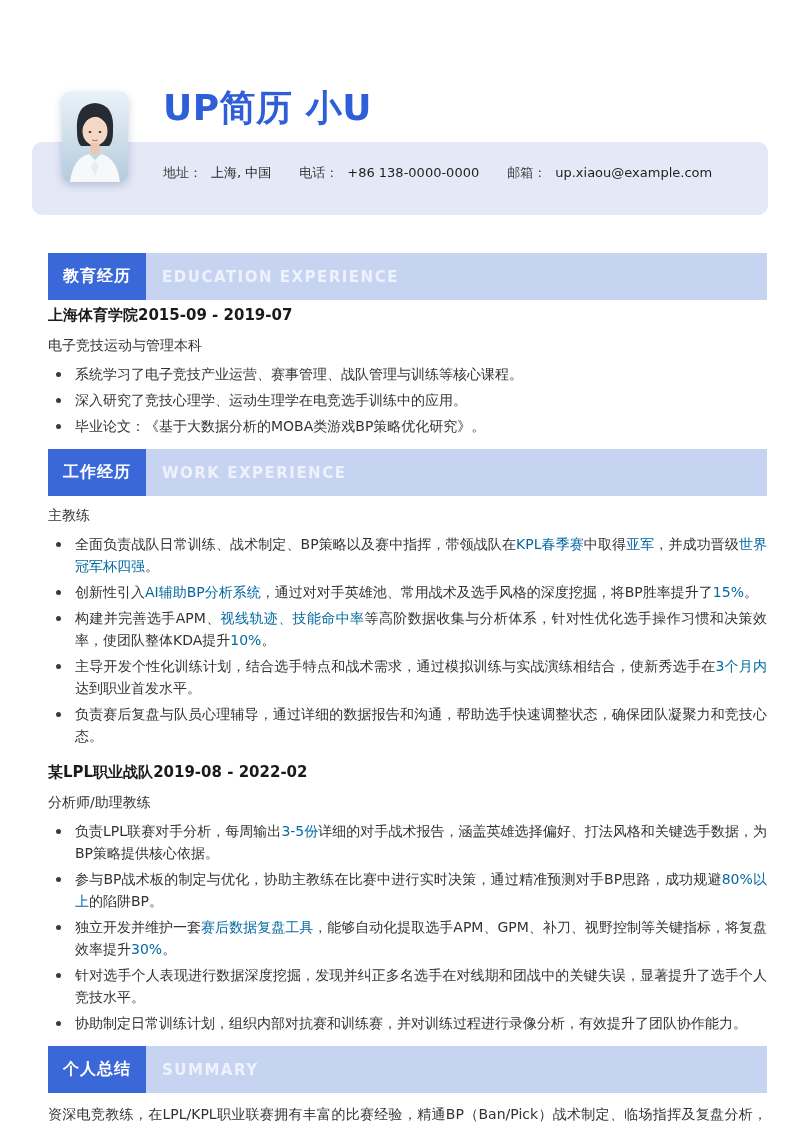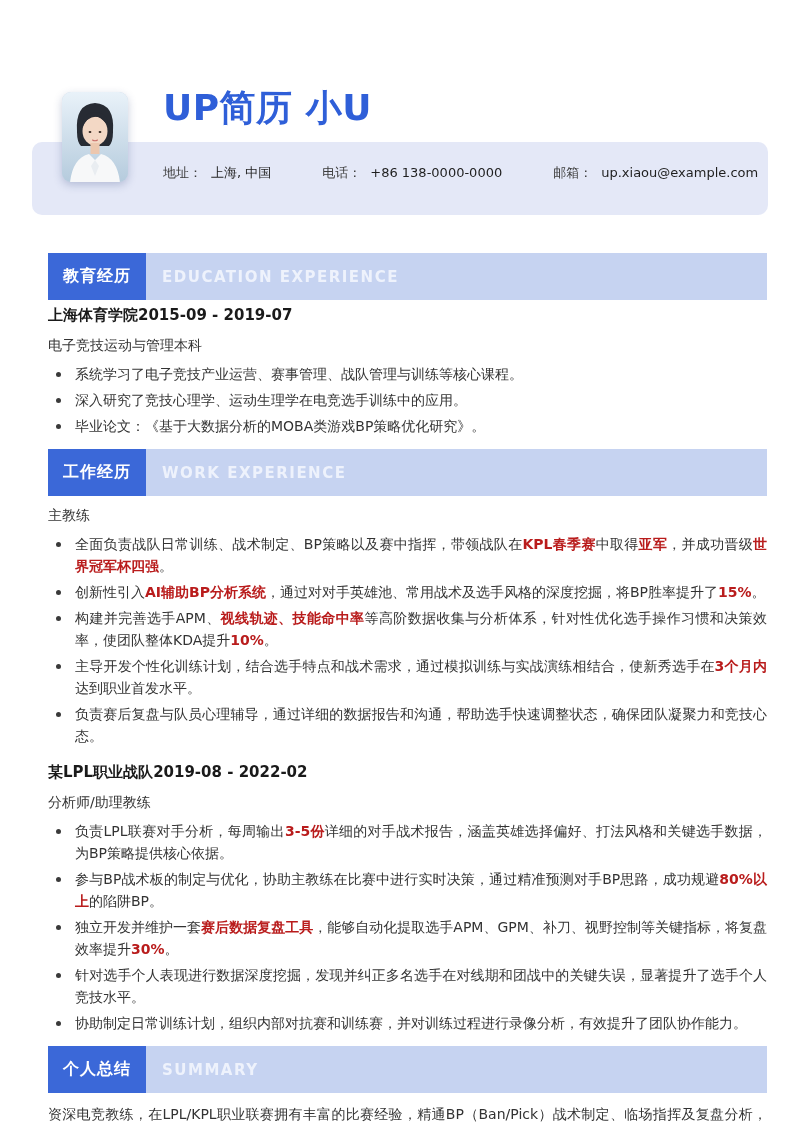--- a/index.html
+++ b/index.html
@@ -21,21 +21,21 @@
   
   .header{position:relative;height:215px;}
   .band{position:absolute;left:32px;top:142px;width:736px;height:73px;
         background:var(--band);border-radius:10px;}
   .photo{position:absolute;left:62px;top:92px;width:66px;height:90px;
          border-radius:9px;overflow:hidden;box-shadow:0 3px 8px rgba(40,60,120,.25);
          background:#c9d8e6;}
   .photo svg{display:block;width:100%;height:100%;}
   .name{position:absolute;left:163px;top:86px;font-size:36px;line-height:1.2;
         font-weight:700;color:var(--accent);letter-spacing:.5px;text-align:right;}
-  .contacts{position:absolute;left:163px;top:164px;display:flex;gap:51px;
+  .contacts{position:absolute;left:163px;top:164px;display:flex;gap:28px;
             font-size:13px;line-height:18px;color:#222;white-space:nowrap;}
   .c-label{color:#3c3c3c;margin-right:9px;}
   .c-value{color:#1f1f1f;}
   
   .main{margin:0 33px 0 48px;}
   .section{margin-top:12px;}
   .section:first-child{margin-top:38px;}
   .sec-header{display:flex;align-items:stretch;height:47px;}
   .sec-badge{background:var(--badge);color:#fff;font-size:16px;font-weight:700;
              display:flex;align-items:center;padding:0 15px;letter-spacing:1px;}
@@ -47,21 +47,21 @@
   .row{display:flex;justify-content:flex-start;align-items:baseline;}
   .row.top{margin-top:0;}
   .org,.date{font-size:15px;font-weight:700;color:var(--ink-strong);line-height:21px;}
   .row.sub{margin-top:9px;}
   .role,.degree{font-size:14px;color:var(--ink);line-height:20px;}
   ul.bullets{list-style:none;margin-top:8px;}
   li.bullet{position:relative;padding-left:27px;font-size:14px;line-height:22px;
             color:var(--ink);margin-bottom:4px;text-align:justify;}
   li.bullet::before{content:"";position:absolute;left:8px;top:9px;width:5px;height:5px;
             border-radius:50%;background:#3a3a3a;}
-  .b{font-weight:700;color:#b91c1c;}
+  .b{font-weight:400;color:#0369a1;}
   .summary{margin-top:10px;font-size:14px;line-height:23px;color:var(--ink);
            text-align:justify;}
 </style>
 </head>
 <body>
 
 <div class="header">
   <div class="band"></div>
   <div class="photo">
     <svg viewBox="0 0 66 90">

